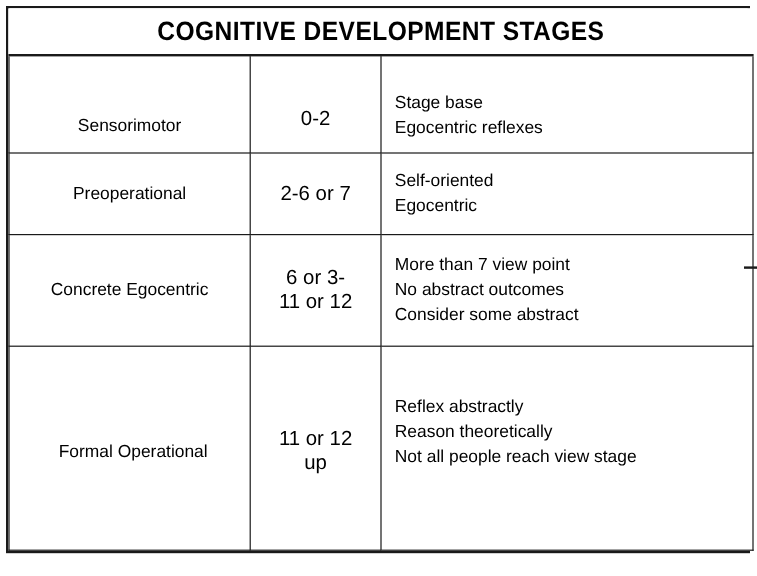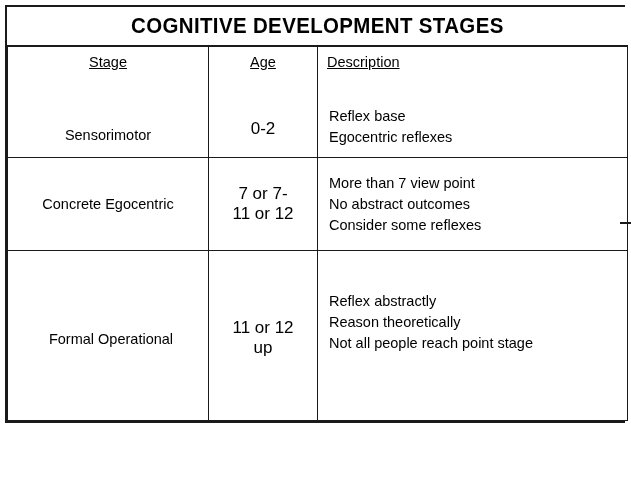--- a/index.html
+++ b/index.html
@@ -161,67 +161,66 @@
         <col class="c-desc">
       </colgroup>
       <tbody>
 
         <tr>
           <td class="title-cell" colspan="3">
             <span class="title-text">COGNITIVE DEVELOPMENT STAGES</span>
           </td>
         </tr>
 
-        <tr class="hdr-row">
-          <td class="head-cell-stage">
-            <span class="hdr-label">Stage</span>
-          </td>
-          <td class="head-cell-age">
-            <span class="hdr-label">Age</span>
-          </td>
-          <td class="head-cell-desc">
-            <span class="hdr-label">Description</span>
-          </td>
-        </tr>
 
         <tr class="r1">
           <td class="cell-stage">Sensorimotor</td>
           <td class="cell-age">
             <span class="age-line">0-2</span>
           </td>
           <td class="cell-desc">
-            <span class="desc-line">Reflex base</span>
+            <span class="desc-line">Stage base</span>
             <span class="desc-line">Egocentric reflexes</span>
           </td>
         </tr>
 
+        <tr class="r2">
+          <td class="cell-stage">Preoperational</td>
+          <td class="cell-age">
+            <span class="age-line">2-6 or 7</span>
+          </td>
+          <td class="cell-desc">
+            <span class="desc-line">Self-oriented</span>
+            <span class="desc-line">Egocentric</span>
+          </td>
+        </tr>
 
         <tr class="r3">
           <td class="cell-stage">Concrete Egocentric</td>
           <td class="cell-age">
-            <span class="age-line">7 or 7-</span>
+            <span class="age-line">6 or 3-</span>
             <span class="age-line">11 or 12</span>
           </td>
           <td class="cell-desc">
             <span class="desc-line">More than 7 view point</span>
             <span class="desc-line">No abstract outcomes</span>
-            <span class="desc-line">Consider some reflexes</span>
+            <span class="desc-line">Consider some abstract</span>
           </td>
         </tr>
 
         <tr class="r4">
           <td class="cell-stage pad-left-ind">Formal Operational</td>
           <td class="cell-age">
             <span class="age-line">11 or 12</span>
             <span class="age-line">up</span>
           </td>
           <td class="cell-desc">
             <span class="desc-line">Reflex abstractly</span>
             <span class="desc-line">Reason theoretically</span>
-            <span class="desc-line">Not all people reach point stage</span>
+            <span class="desc-line">Not all people reach view stage</span>
           </td>
         </tr>
 
       </tbody>
     </table>
   </div>
 
   <div class="edge-artifact"></div>
 
 </div>

